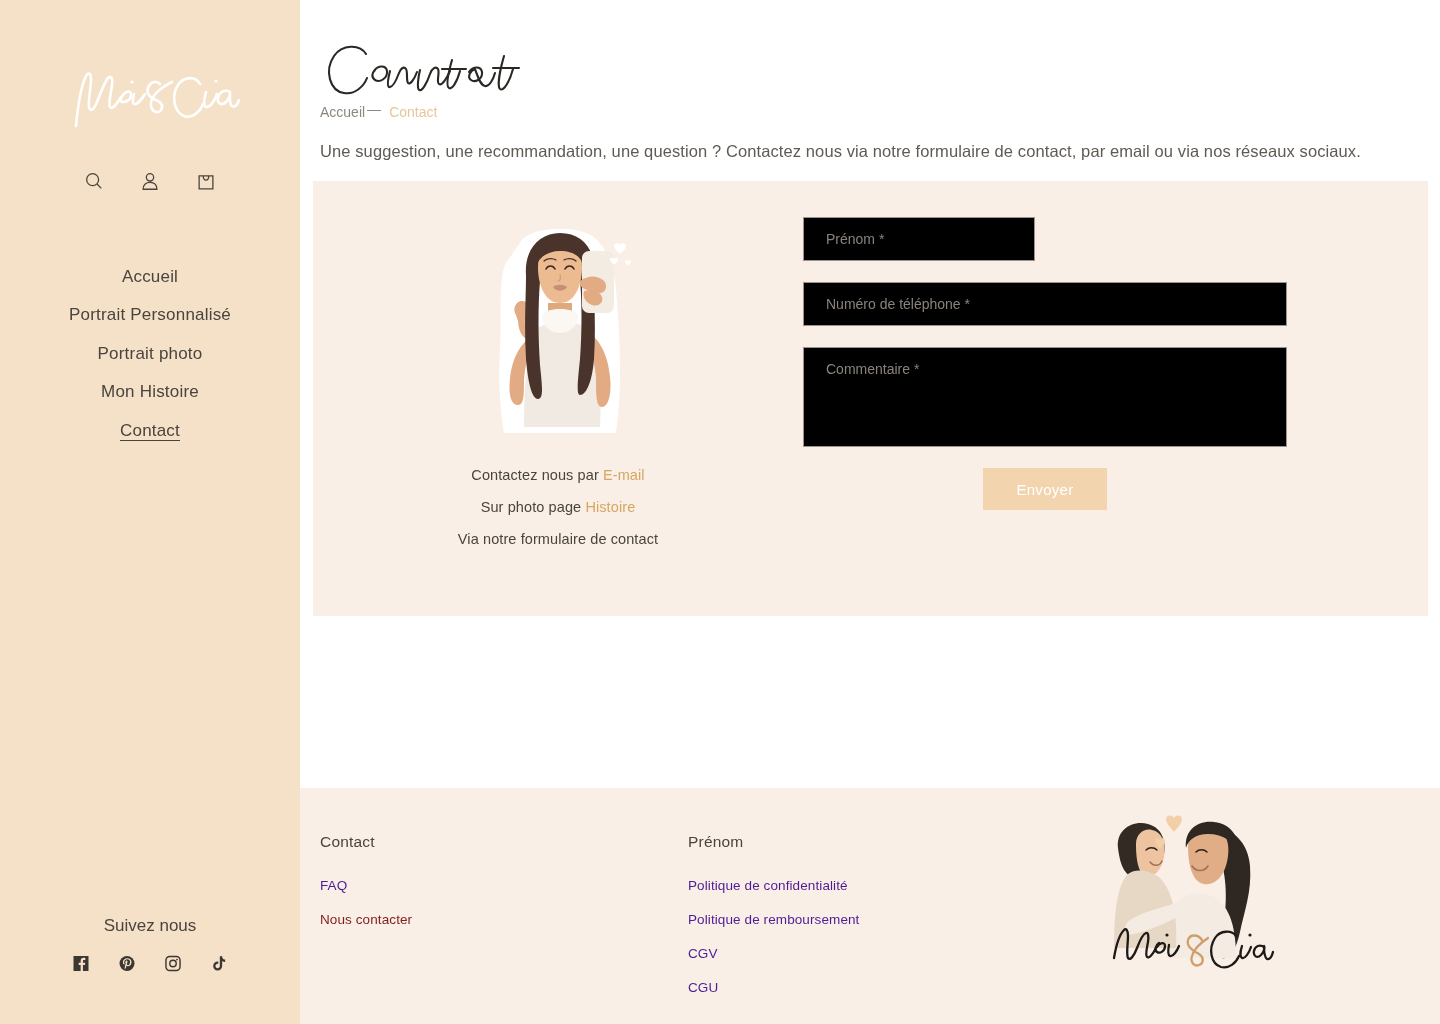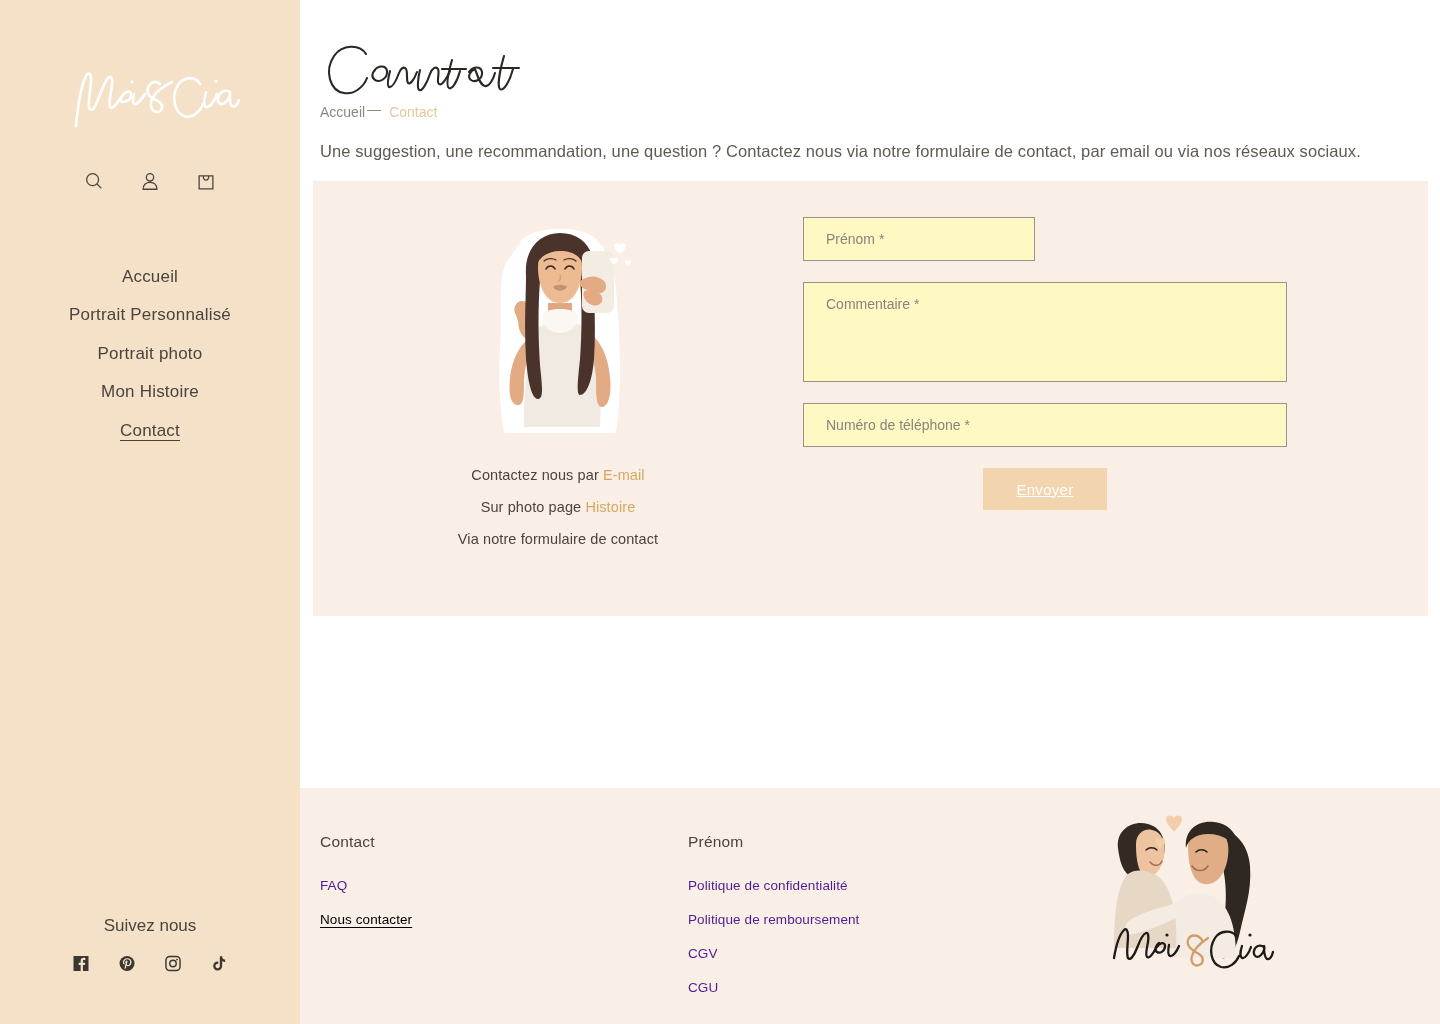--- a/index.html
+++ b/index.html
@@ -72,49 +72,49 @@
     display:flex; flex-direction:column; align-items:center;
   }
   .illus { width:180px; height:230px; }
   .contact-lines { margin-top:18px; display:flex; flex-direction:column; align-items:center; gap:16px; }
   .cline { font-size:14.5px; color:#4a443e; letter-spacing:.1px; }
   .cline a { color:#d5a762; text-decoration:none; cursor:pointer; }
 
   .right-col { padding-top:36px; width:520px; }
   .row { display:flex; gap:20px; margin-bottom:21px; }
   .field {
-    background:#fef9c3; border:1px solid #9b938b;
+    background:#000000; border:1px solid #9b938b;
     height:44px; display:flex; align-items:center;
     padding:0 22px; font-size:14px; color:#8a837c;
     cursor:text;
   }
   .field.half { width:232px; }
   .field.full { width:484px; }
   .field.area {
     width:484px; height:100px; align-items:flex-start; padding-top:13px;
   }
   .send-wrap { display:flex; justify-content:center; width:484px; margin-top:21px; }
   .send-btn {
     background:#f2d5ae; color:#ffffff; border:none;
     width:124px; height:42px; font-size:15px;
     font-family:"Liberation Sans", sans-serif;
-    cursor:pointer; letter-spacing:.3px;text-decoration:underline;
+    cursor:pointer; letter-spacing:.3px;
   }
 
   
   .footer {
     position:absolute; left:0; right:0; bottom:0; top:788px;
     background:#f9efe6;
     padding:45px 0 0 20px;
     display:flex;
   }
   .fcol { width:368px; }
   .fcol-title { font-size:15.5px; color:#4a443e; margin-bottom:27px; letter-spacing:.2px; }
   .flink { font-size:13.5px; color:#4c1d95; margin-bottom:19px; cursor:pointer; letter-spacing:.1px; }
-  .flink.underline { color:#000000; text-decoration:underline; text-underline-offset:3px; }
+  .flink.underline { color:#7f1d1d; text-underline-offset:3px; }
   .footer-logo { position:absolute; right:160px; top:20px; width:190px; height:170px; }
 </style>
 </head>
 <body>
 
 <div class="page">
 
   <aside class="sidebar">
 
     <div class="logo-wrap">
@@ -273,24 +273,24 @@
           </div>
           <div class="cline">Via notre formulaire de contact</div>
         </div>
       </div>
 
       <div class="right-col">
         <div class="row">
           <div class="field half" placeholder="Prénom *">Prénom *</div>
         </div>
         <div class="row">
+          <div class="field full" placeholder="Numéro de téléphone *">Numéro de téléphone *</div>
+        </div>
+        <div class="row">
           <div class="field area" placeholder="Commentaire *">Commentaire *</div>
-        </div>
-        <div class="row">
-          <div class="field full" placeholder="Numéro de téléphone *">Numéro de téléphone *</div>
         </div>
         <div class="send-wrap">
           <button class="send-btn">Envoyer</button>
         </div>
       </div>
     </section>
 
     <footer class="footer">
 
       <div class="fcol">

